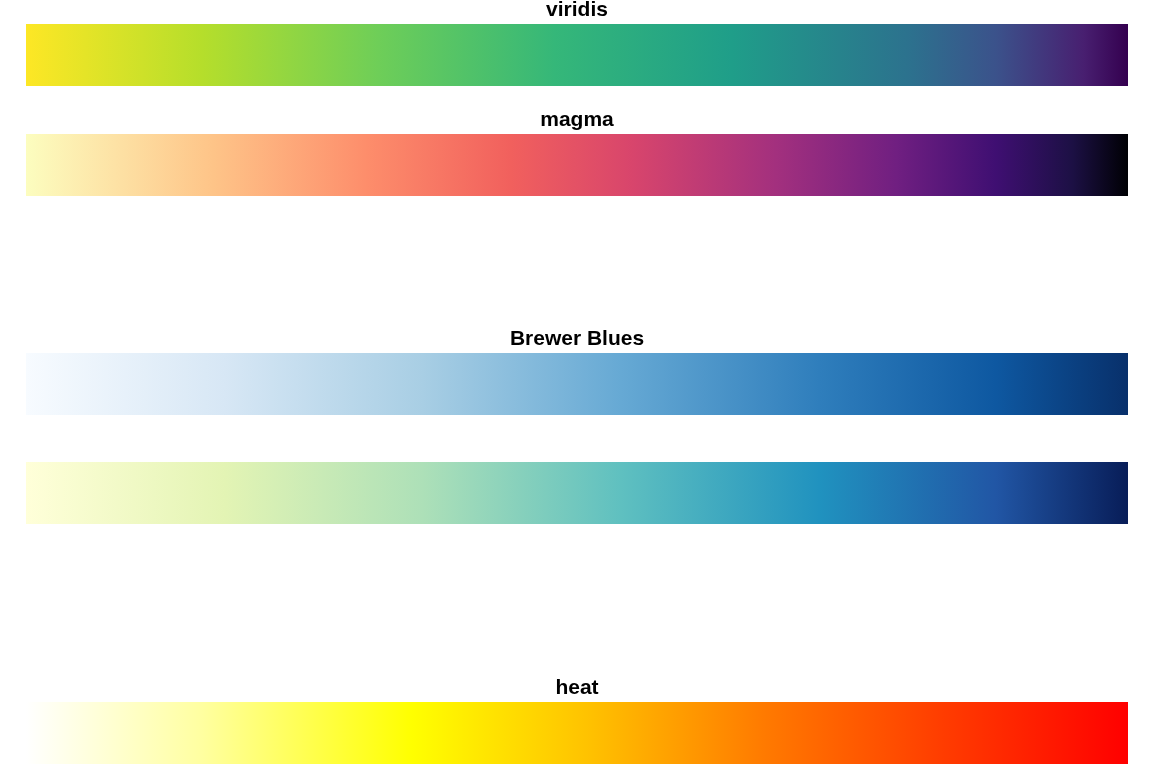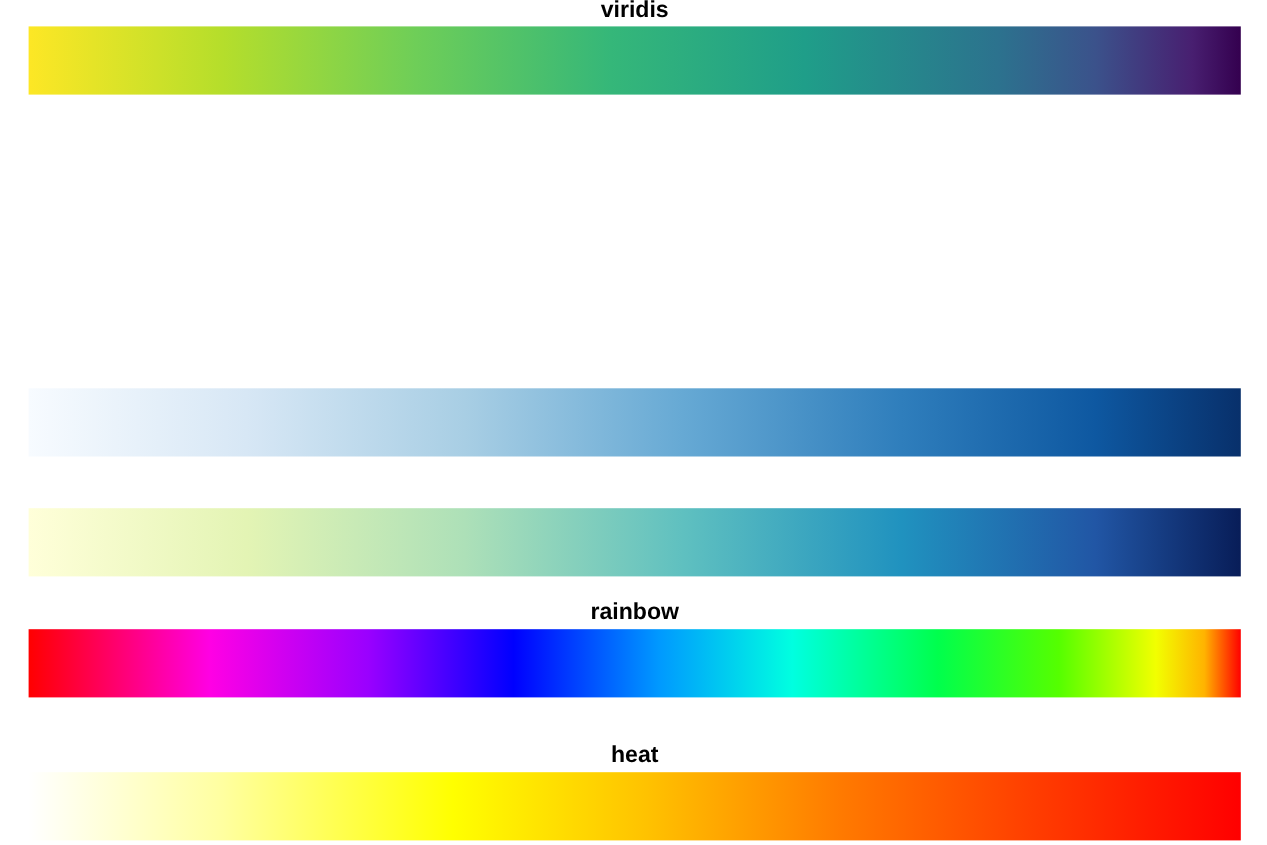--- a/index.html
+++ b/index.html
@@ -121,33 +121,34 @@
 </head>
 <body>
 
 <div id="figure">
 
   <div class="panel p0">
     <div class="panel-title">viridis</div>
     <div class="ramp ramp-viridis" style="background-image: linear-gradient(to right, rgb(253, 231, 37) 0%, rgb(181, 222, 43) 16%, rgb(110, 206, 88) 32%, rgb(53, 183, 121) 48%, rgb(31, 158, 137) 64%, rgb(44, 114, 142) 80%, rgb(59, 82, 139) 88%, rgb(72, 31, 112) 96%, rgb(52, 0, 79) 100%);"></div>
   </div>
 
+  <div class="panel p1">
+    <div class="panel-title">magma</div>
+    <div class="ramp ramp-magma" style="background-image: linear-gradient(to right, rgb(252, 253, 191) 0%, rgb(254, 196, 136) 17%, rgb(253, 141, 107) 31%, rgb(241, 96, 93) 44%, rgb(216, 69, 108) 55%, rgb(163, 48, 126) 68%, rgb(112, 31, 129) 79%, rgb(63, 15, 114) 88%, rgb(28, 16, 68) 95%, rgb(0, 0, 4) 100%);"></div>
+  </div>
 
 
   <div class="panel p3">
+    <div class="panel-title">Brewer Blues</div>
     <div class="ramp ramp-blues" style="background-image: linear-gradient(to right, rgb(247, 251, 255) 0%, rgb(215, 231, 245) 18%, rgb(168, 206, 228) 36%, rgb(102, 169, 212) 54%, rgb(47, 126, 188) 72%, rgb(14, 88, 161) 88%, rgb(8, 48, 107) 100%);"></div>
   </div>
 
   <div class="panel p4">
     <div class="ramp ramp-ylgnbu" style="background-image: linear-gradient(to right, rgb(255, 255, 217) 0%, rgb(227, 244, 180) 18%, rgb(173, 224, 184) 36%, rgb(95, 192, 192) 54%, rgb(32, 146, 191) 72%, rgb(33, 86, 165) 88%, rgb(8, 29, 88) 100%);"></div>
   </div>
 
-  <div class="panel p5">
-    <div class="panel-title">rainbow</div>
-    <div class="ramp ramp-rainbow" style="background-image: linear-gradient(to right, rgb(255, 0, 0) 0%, rgb(255, 0, 228) 15%, rgb(154, 0, 255) 28%, rgb(0, 0, 255) 40%, rgb(0, 153, 255) 52%, rgb(0, 255, 224) 63%, rgb(0, 255, 77) 75%, rgb(85, 255, 0) 85%, rgb(242, 255, 0) 93%, rgb(255, 179, 0) 97%, rgb(255, 0, 0) 100%);"></div>
-  </div>
 
   <div class="panel p6">
     <div class="panel-title">heat</div>
     <div class="ramp ramp-heat" style="background-image: linear-gradient(to right, rgb(255, 255, 255) 0%, rgb(255, 255, 160) 16%, rgb(255, 255, 0) 35%, rgb(255, 194, 0) 51%, rgb(255, 122, 0) 67%, rgb(255, 61, 0) 83%, rgb(255, 0, 0) 100%);"></div>
   </div>
 
 </div>
 
 </body></html>

